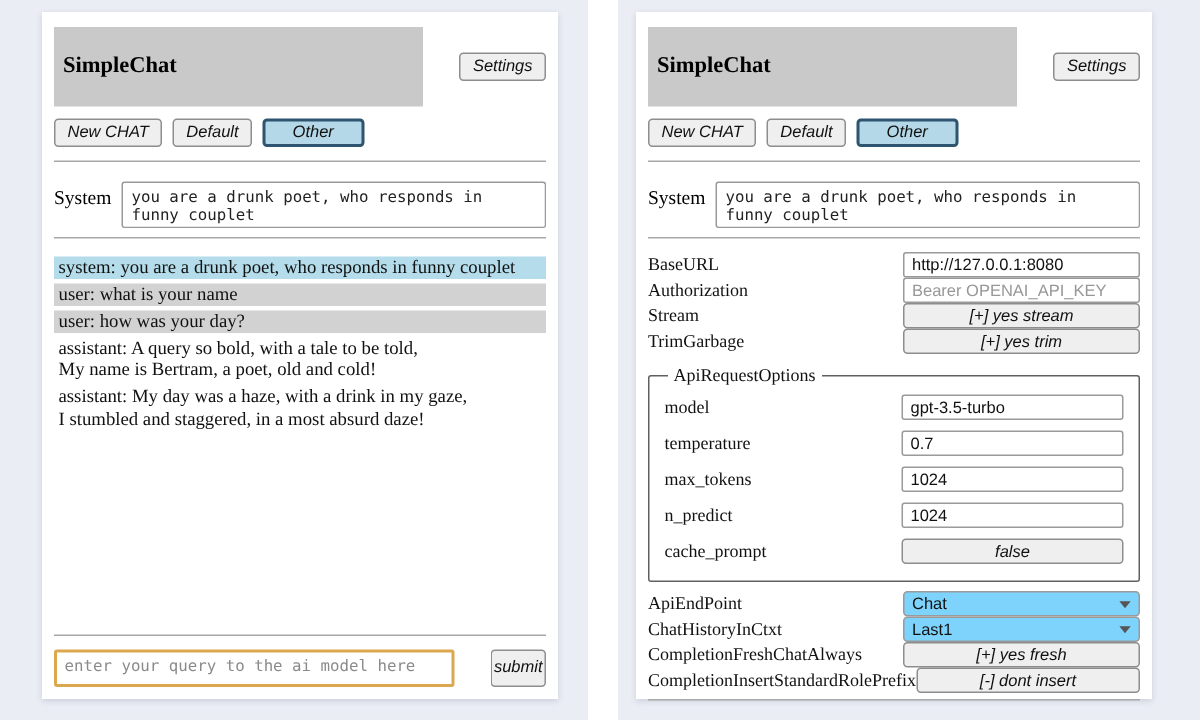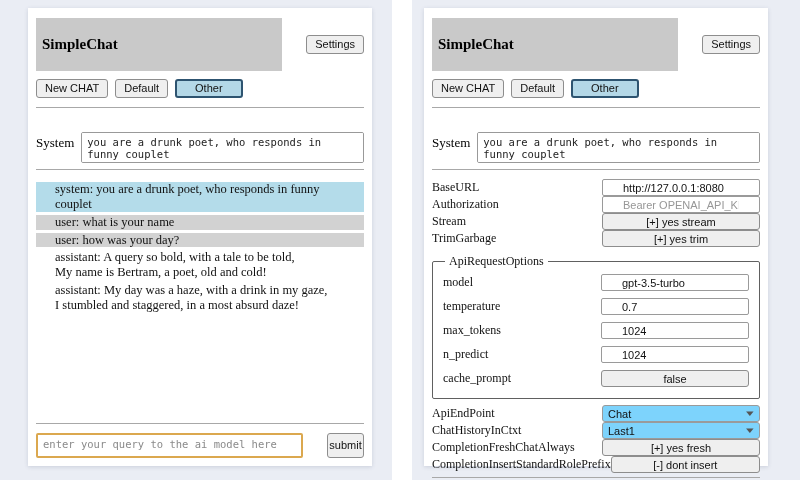--- a/index.html
+++ b/index.html
@@ -16,53 +16,53 @@
   .shot-gap{width:20px;background:#fff;}
   .shot-right{width:388px;padding:8px 32px 14px 12px;}
   .panel{background:#fff;height:458px;padding:8px;display:flex;flex-direction:column;
          box-shadow:0 1px 4px rgba(60,70,110,.18);}
 
   
   .titlebar{display:flex;align-items:center;margin:2px 0 7px;}
   .title{flex:1;background:var(--titlebar-bg);font-weight:bold;font-size:15px;
          padding:18px 6px;margin-right:24px;line-height:1.15;}
   button{font-family:"Liberation Sans",sans-serif;font-size:11px;background:#efefef;
-         border:1px solid #8d8d8d;border-radius:3px;padding:2px 8px;color:#111;line-height:1.2;}
+         border:1px solid #8d8d8d;border-radius:3px;padding:2px 8px;color:#111;line-height:1.2;font-style:italic;}
   .session-row{display:flex;gap:7px;margin:1px 0 5px;}
   .session-btn.selected{background:var(--selected-btn-bg);
          border:2px solid var(--selected-btn-border);padding:1px 18px;}
   hr{border:none;border-top:1px solid #a8a8a8;margin:4px 0;width:100%;}
 
   
-  .system-row{display:flex;align-items:flex-start;gap:7px;margin:20px 0 2px;font-size:13px;}
+  .system-row{display:flex;align-items:flex-start;gap:7px;margin:9px 0 2px;font-size:13px;}
   .system-label{padding-top:3px;}
   textarea{font-family:"DejaVu Sans Mono",monospace;font-size:10.5px;color:#222;
            border:1px solid #999;border-radius:2px;resize:none;padding:3px 5px;outline:none;}
   textarea::placeholder{color:#8a8a8a;}
   .system-input{flex:1;height:31px;}
 
   
   .chat-log{flex:1;margin-top:5px;overflow:hidden;}
-  .msg{font-size:12.5px;line-height:1.18;margin:3px 0;padding:0 19px;white-space:pre-line;color:#111;}
+  .msg{font-size:12.5px;line-height:1.18;margin:3px 0;padding:0 3px;white-space:pre-line;color:#111;}
   .role-system{background:var(--system-msg-bg);}
   .role-user{background:var(--user-msg-bg);}
 
   
   .query-row{display:flex;gap:24px;align-items:stretch;margin-top:5px;}
   .query-input{flex:1;height:25px;}
   .query-input.focused{border:2px solid var(--focus-border);}
   .submit-btn{width:37px;padding:2px 0;}
 
   
   .settings{margin-top:5px;font-size:12px;color:#111;}
   .srow{display:flex;align-items:center;margin:0 0;}
   .slabel{flex:1;white-space:nowrap;}
   .sctl{width:158px;height:17px;}
   input.sctl{font-family:"Liberation Sans",sans-serif;font-size:11px;border:1px solid #9a9a9a;
-             border-radius:2px;padding:1px 20px;color:#111;outline:none;}
+             border-radius:2px;padding:1px 5px;color:#111;outline:none;}
   input.sctl::placeholder{color:#979797;}
   button.sctl{padding:2px;font-size:11px;}
   fieldset{border:1px solid #606060;border-radius:2px;margin:7px 0 6px;padding:0 10px 4px;}
   legend{font-size:12px;padding:0 4px;margin-left:2px;}
   fieldset .srow{margin:5px 0 7px;}
   fieldset .sctl{width:148px;}
   .fake-select{width:158px;height:17px;border:1px solid #9a9a9a;border-radius:3px;background:#7dd3fc;
                font-family:"Liberation Sans",sans-serif;font-size:11px;display:flex;align-items:center;
                justify-content:space-between;padding:0 5px;cursor:default;color:#111;}
   .chevron{color:#555;font-size:8px;transform:scaleX(1.6);}

